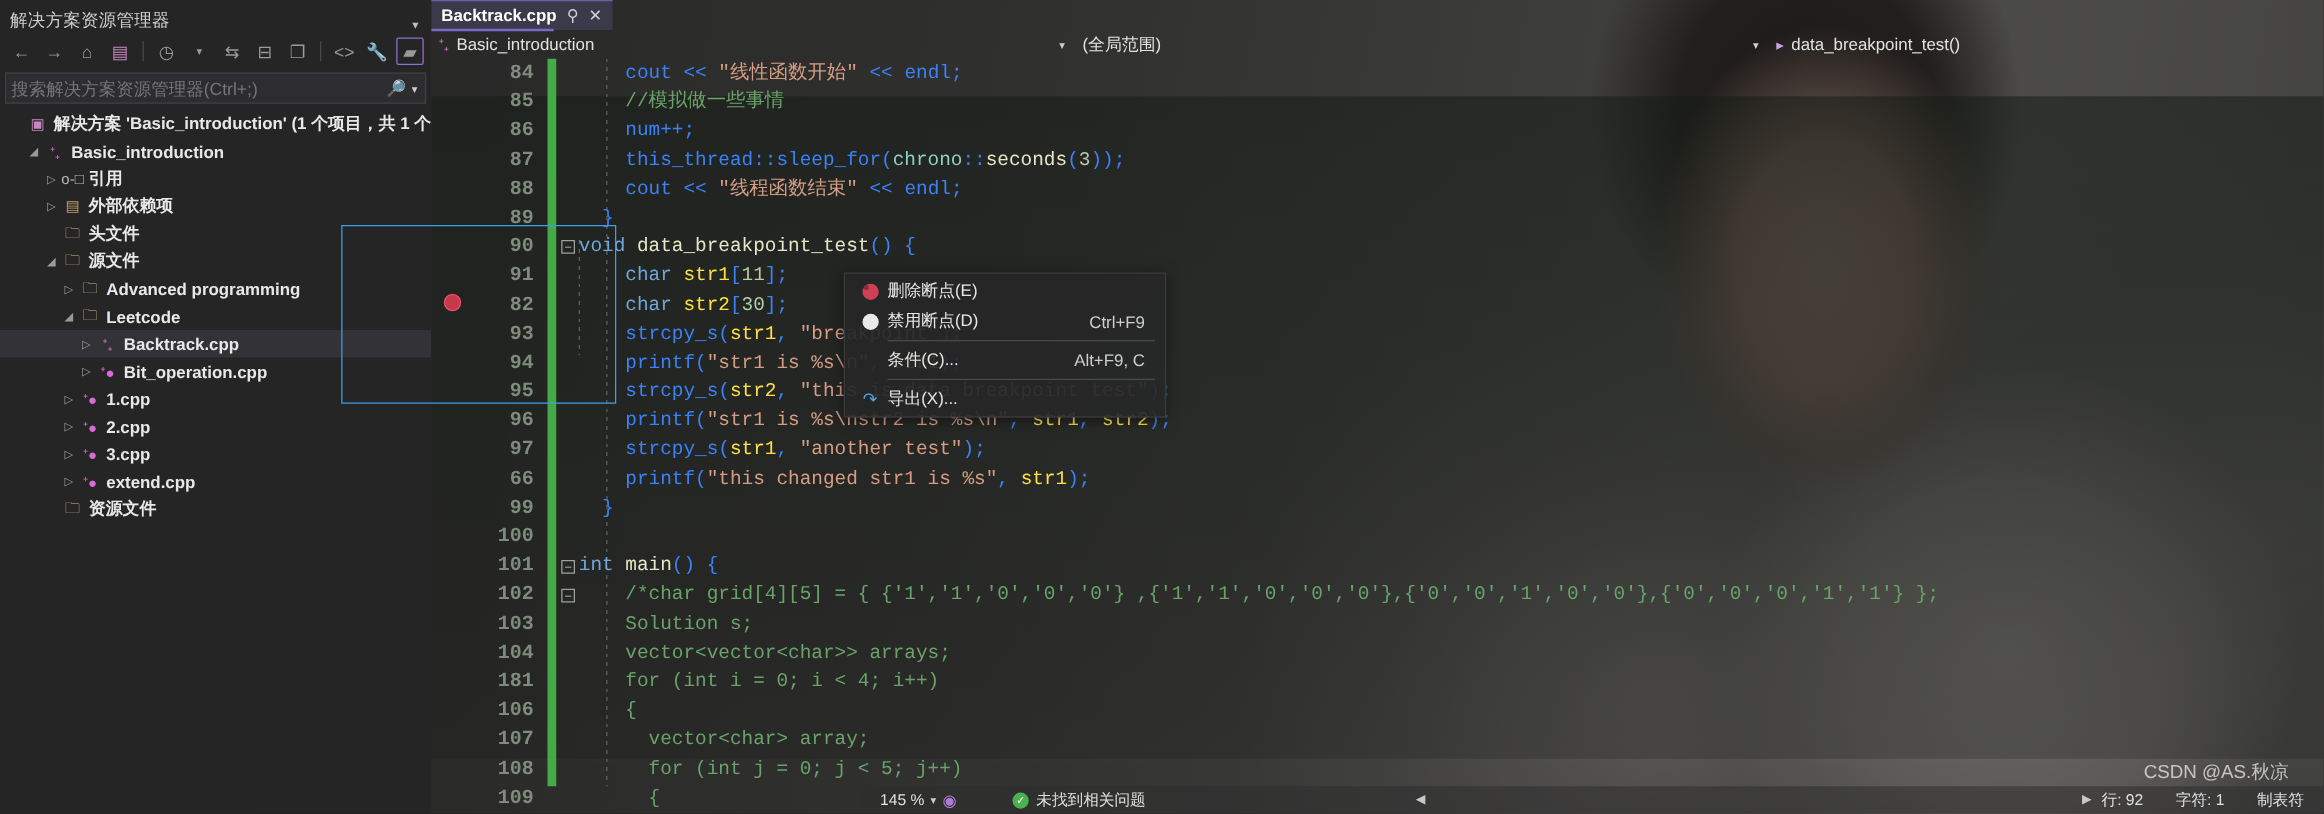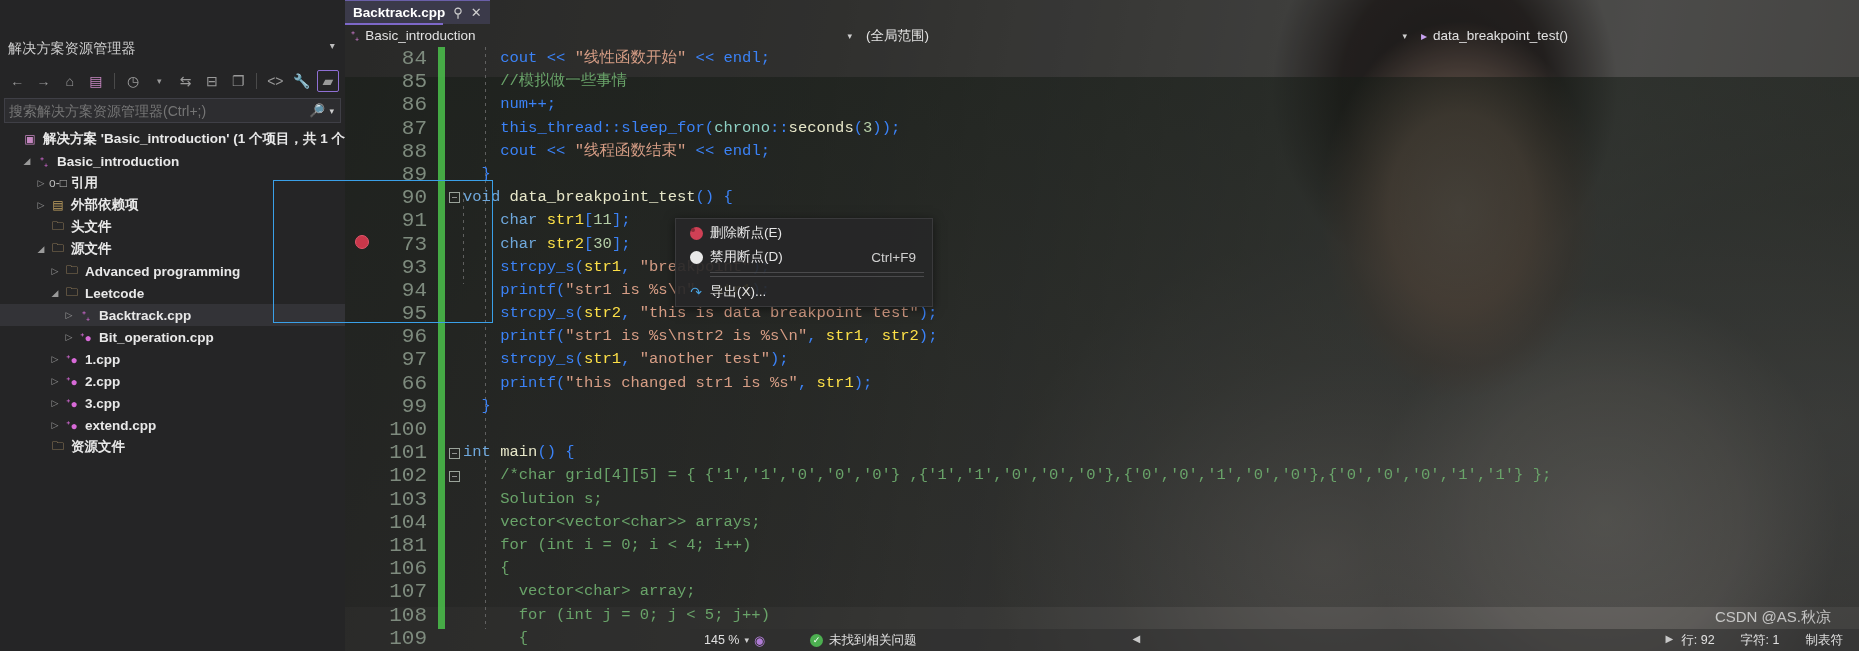--- a/index.html
+++ b/index.html
@@ -10,22 +10,22 @@
     overflow: hidden;
   }
   #root { position: relative; width: 1859px; height: 651px; background: #252526; }
 
   
   #solution-explorer {
     position: absolute; left: 0; top: 0; width: 345px; height: 651px;
     background: #252526; color: #d4d4d4;
   }
   .se-title {
-    height: 26px; display: flex; align-items: flex-start; padding-left: 8px;
-    font-size: 14px; color: #cfcfcf; letter-spacing: .2px; margin-top: 40px;
+    height: 26px; display: flex; align-items: flex-end; padding-left: 8px;
+    font-size: 14px; color: #cfcfcf; letter-spacing: .2px;
   }
   .se-title .chev { margin-left: auto; margin-right: 10px; color: #bdbdbd; font-size: 10px; }
   .se-toolbar {
     height: 30px; display: flex; align-items: center; gap: 4px;
     padding: 0 6px; background: #252526;
   }
   .tb-btn {
     width: 24px; height: 22px; display: flex; align-items: center; justify-content: center;
     color: #9a9a9a; font-size: 14px; border: 1px solid transparent; border-radius: 2px;
   }
@@ -93,21 +93,21 @@
   .nav-seg .caret { position: absolute; right: 8px; color: #cfcfcf; font-size: 9px; }
   .nav-1 { left: 0; width: 515px; }
   .nav-2 { width: 555px; }
   .nav-3 { flex: 1; }
   .nav-ico { color: #d07ad0; margin-right: 6px; font-size: 12px; }
 
   #code-region { position: absolute; left: 0; top: 47px; right: 0; bottom: 22px; }
   .gutter-nums {
     position: absolute; left: 0; top: 0; width: 88px; height: 100%;
     text-align: right; padding-right: 6px;
-    font-family: "Liberation Mono", monospace; font-size: 21px; color: #7e8b7e;
+    font-family: "Liberation Mono", monospace; font-size: 16px; color: #7e8b7e; font-weight: bold;
   }
   .change-bar { position: absolute; left: 93px; top: 0; width: 7px; height: 100%; background: #4bc24b; opacity:.85; }
   .outline-col { position: absolute; left: 104px; top: 0; width: 14px; height: 100%; }
   .code-lines {
     position: absolute; left: 118px; top: 0; right: 0; height: 100%;
     font-family: "Liberation Mono", monospace; font-size: 15.5px;
     white-space: pre; color: #d8d8d8;
   }
   .ln { height: 23.2px; line-height: 23.2px; }
   .gn { height: 23.2px; line-height: 23.2px; }
@@ -332,21 +332,21 @@
       <div class="ind-guide" style="left:118px; top:145px; height:92px"></div>
       <div class="gutter-nums" id="gutter">
           <div class="gn">84</div>
           <div class="gn">85</div>
           <div class="gn">86</div>
           <div class="gn">87</div>
           <div class="gn">88</div>
           <div class="gn">89</div>
           <div class="gn">90</div>
           <div class="gn">91</div>
-          <div class="gn">73</div>
+          <div class="gn">82</div>
           <div class="gn">93</div>
           <div class="gn">94</div>
           <div class="gn">95</div>
           <div class="gn">96</div>
           <div class="gn">97</div>
           <div class="gn">66</div>
           <div class="gn">99</div>
           <div class="gn">100</div>
           <div class="gn">101</div>
           <div class="gn">102</div>
@@ -372,20 +372,25 @@
           <span class="mkey"></span>
         </div>
         <div class="mi">
           <span class="mic">
             <span class="dot-white"></span>
           </span>
           <span class="mlabel">禁用断点(D)</span>
           <span class="mkey">Ctrl+F9</span>
         </div>
         <div class="msep"></div>
+        <div class="mi">
+          <span class="mic"></span>
+          <span class="mlabel">条件(C)...</span>
+          <span class="mkey">Alt+F9, C</span>
+        </div>
         <div class="msep"></div>
         <div class="mi">
           <span class="mic arrow-ico">↷</span>
           <span class="mlabel">导出(X)...</span>
           <span class="mkey"></span>
         </div>
       </div>
 
     <div id="statusbar">
       <div class="zoom-box">

